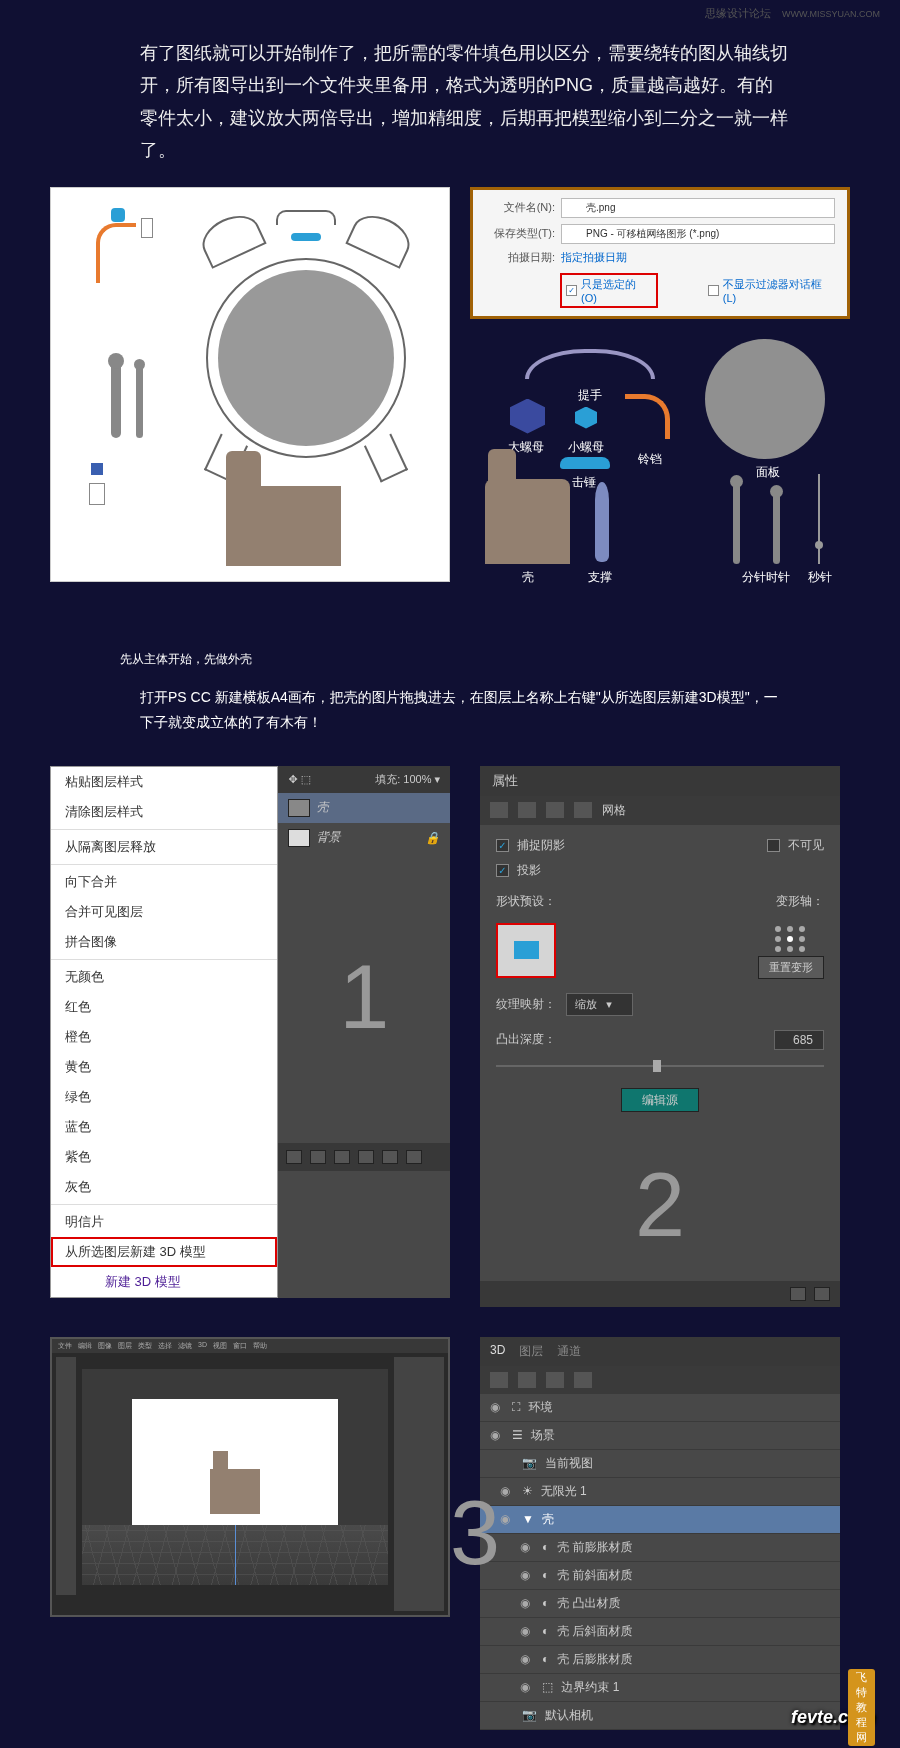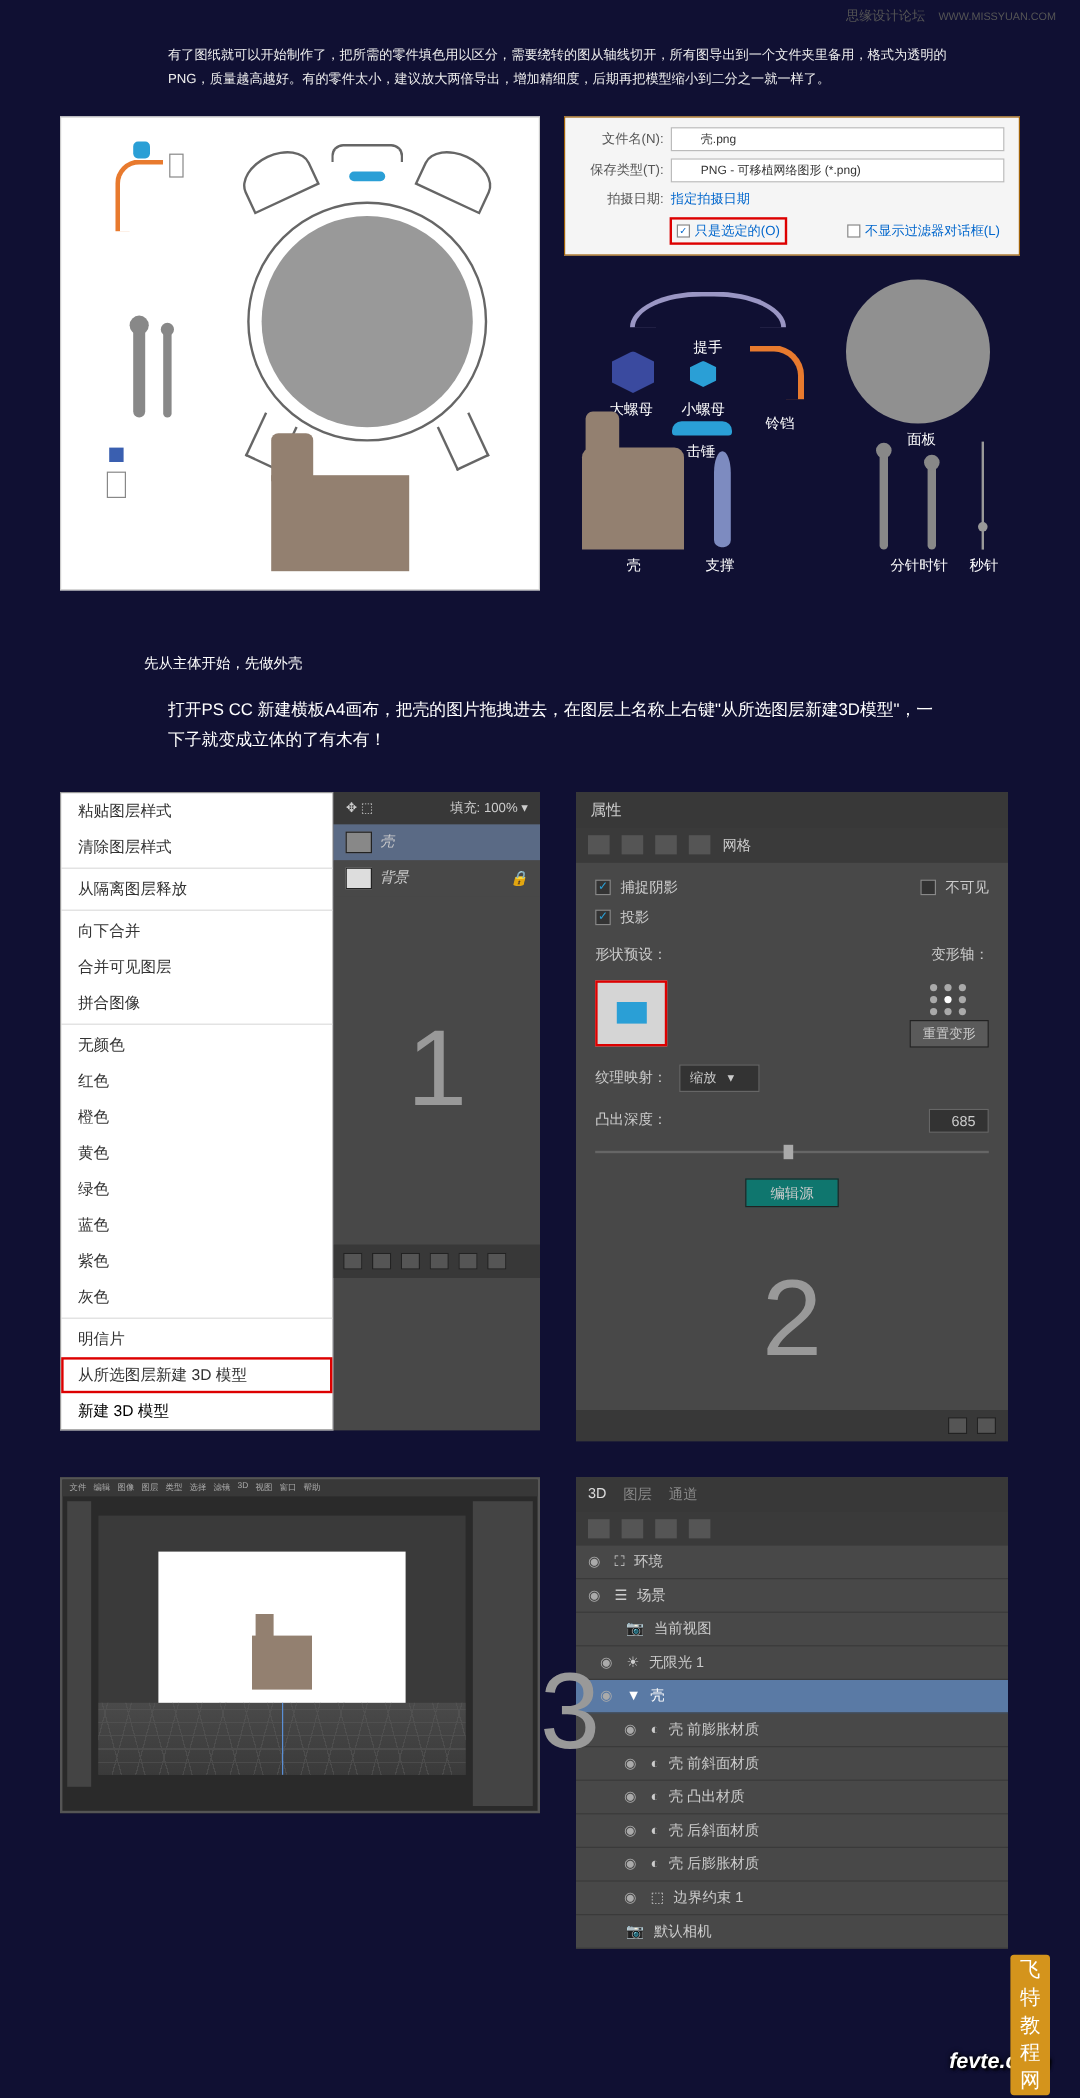--- a/index.html
+++ b/index.html
@@ -13,21 +13,21 @@
   overflow: hidden;
 }
 .top-header {
   text-align: right;
   padding: 6px 20px;
   font-size: 11px;
   color: #555;
 }
 .intro-text {
   padding: 10px 110px 20px 140px;
-  font-size: 11px;
+  font-size: 18px;
   line-height: 1.8;
   color: #eee;
 }
 .figure-row {
   display: flex;
   padding: 0 50px;
   gap: 20px;
 }
 .clock-diagram {
   width: 400px;
@@ -100,21 +100,21 @@
   top: -35px;
   left: 0;
   width: 35px;
   height: 40px;
   background: #938070;
   border-radius: 6px 6px 0 0;
 }
 .right-col { flex: 1; }
 .save-dialog {
   background: #f5f5f5;
-  border: 1px solid #a16207;
+  border: 3px solid #a16207;
   padding: 8px 12px;
   font-size: 11px;
   color: #333;
   margin-bottom: 20px;
 }
 .save-row { display: flex; align-items: center; margin-bottom: 6px; gap: 6px; }
 .save-label { width: 70px; text-align: right; color: #555; }
 .save-input { flex: 1; background: #fff; border: 1px solid #bbb; padding: 2px 24px; font-size: 10px; }
 .save-link { color: #0066cc; font-size: 11px; }
 .save-checks { display: flex; gap: 50px; padding-left: 75px; margin-top: 8px; }
@@ -247,21 +247,21 @@
 .scene-tab.active { color: #ddd; }
 .scene-icons { background: #3a3a3a; padding: 6px 10px; display: flex; gap: 10px; }
 .scene-list { padding: 0; }
 .scene-item { display: flex; align-items: center; padding: 5px 10px; gap: 8px; font-size: 12px; border-bottom: 1px solid #3a3a3a; }
 .scene-item.selected { background: #5a7aa5; color: #fff; }
 .eye { width: 14px; font-size: 12px; color: #aaa; }
 .indent1 { padding-left: 20px; }
 .indent2 { padding-left: 40px; }
 
 .watermark { position: absolute; right: 10px; bottom: 8px; font-size: 18px; font-weight: bold; font-style: italic; color: #fff; text-shadow: 0 0 4px #000, 2px 2px 2px #000; }
-.watermark-sub { position: absolute; right: 10px; bottom: -10px; font-size: 17px; background: #d4941c; color: #fff; padding: 1px 8px; border-radius: 3px; margin-left: 44px; }
+.watermark-sub { position: absolute; right: 10px; bottom: -10px; font-size: 11px; background: #d4941c; color: #fff; padding: 1px 8px; border-radius: 3px; margin-left: 44px; }
 .wm-wrap { position:absolute; right:15px; bottom:12px; }
 </style>
 </head>
 <body>
 
 <div class="top-header">
   <span>思缘设计论坛</span>
   <span style="margin-left:8px;font-size:9px;">WWW.MISSYUAN.COM</span>
 </div>
 
@@ -365,21 +365,21 @@
         <div class="menu-item">红色</div>
         <div class="menu-item">橙色</div>
         <div class="menu-item">黄色</div>
         <div class="menu-item">绿色</div>
         <div class="menu-item">蓝色</div>
         <div class="menu-item">紫色</div>
         <div class="menu-item">灰色</div>
         <div class="menu-sep"></div>
         <div class="menu-item">明信片</div>
         <div class="menu-highlight">从所选图层新建 3D 模型</div>
-        <div class="menu-item" style="color:#000000;">新建 3D 模型</div>
+        <div class="menu-item" style="color:#4c1d95;margin-left:40px;">新建 3D 模型</div>
       </div>
       <div class="layers-strip">
         <div class="layers-header">
           <span>✥ ⬚</span>
           <span><span class="fill-label">填充:</span> <span>100%</span> ▾</span>
         </div>
         <div class="layer-row">
           <span class="layer-thumb"></span>
           <span>壳</span>
         </div>

